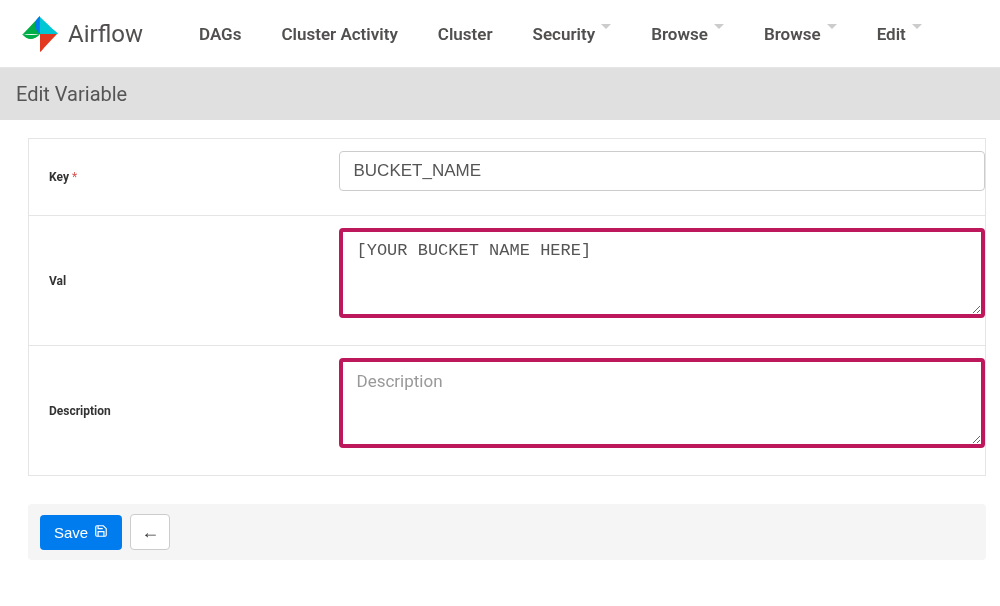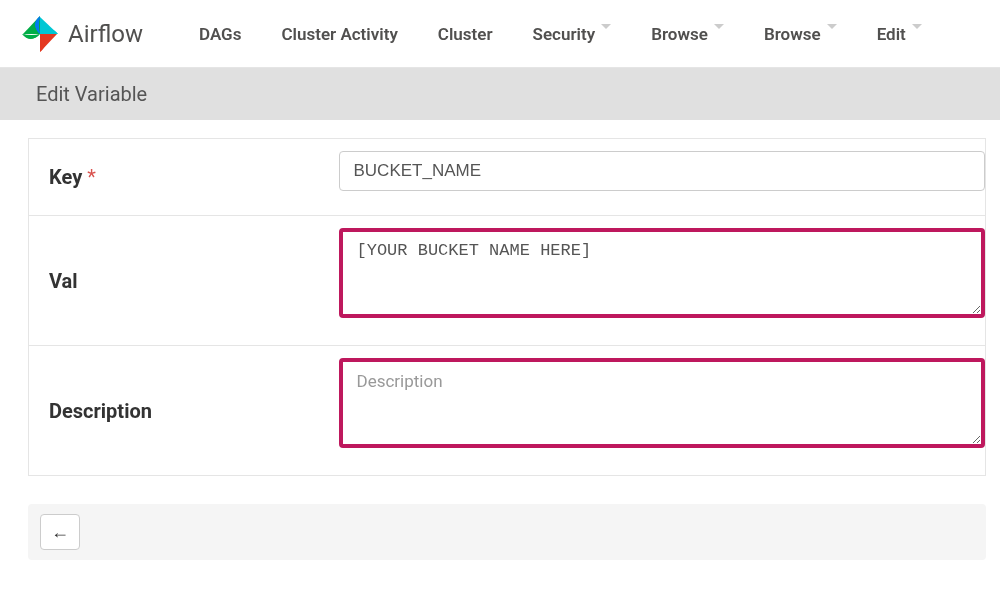--- a/index.html
+++ b/index.html
@@ -51,21 +51,21 @@
     .dropdown-caret {
       width: 0;
       height: 0;
       border-left: 5px solid transparent;
       border-right: 5px solid transparent;
       border-top: 5px solid #ccc;
       margin-left: 2px;
     }
     .page-header {
       background: #e0e0e0;
-      padding: 14px 36px;
+      padding: 14px 16px;
       font-size: 20px;
       color: #555;
       font-weight: 400;
     }
     .form-container {
       margin: 18px 14px 0 28px;
     }
     .form-table {
       border: 1px solid #e5e5e5;
       border-collapse: collapse;
@@ -74,21 +74,21 @@
     .form-row {
       border-bottom: 1px solid #e5e5e5;
     }
     .form-row:last-child {
       border-bottom: none;
     }
     .form-label-cell {
       width: 300px;
       padding: 20px 10px 20px 20px;
       vertical-align: middle;
-      font-size: 20px;
+      font-size: 12px;
       font-weight: 700;
       color: #333;
     }
     .form-input-cell {
       padding: 12px 0 24px 10px;
       vertical-align: middle;
     }
     .required-asterisk {
       color: #d9534f;
       font-weight: 400;
@@ -250,16 +250,26 @@
       </td>
       <td class="form-input-cell">
         <textarea class="form-textarea desc" placeholder="Description" style=""></textarea>
       </td>
     </tr>
   </tbody>
     </table>
 </div>
 
 <div class="actions-bar">
+  <button class="btn-primary">
+    <span>Save</span>
+    <span>
+      <svg class="save-icon" viewBox="0 0 24 24" fill="none" stroke="white" stroke-width="2">
+        <path d="M19 21H5a2 2 0 0 1-2-2V5a2 2 0 0 1 2-2h11l5 5v11a2 2 0 0 1-2 2z"></path>
+        <polyline points="17 21 17 13 7 13 7 21"></polyline>
+        <polyline points="7 3 7 8 15 8"></polyline>
+      </svg>
+    </span>
+  </button>
   <button class="btn-secondary">
     <span class="back-arrow">←</span>
   </button>
 </div>
 
 </body></html>

